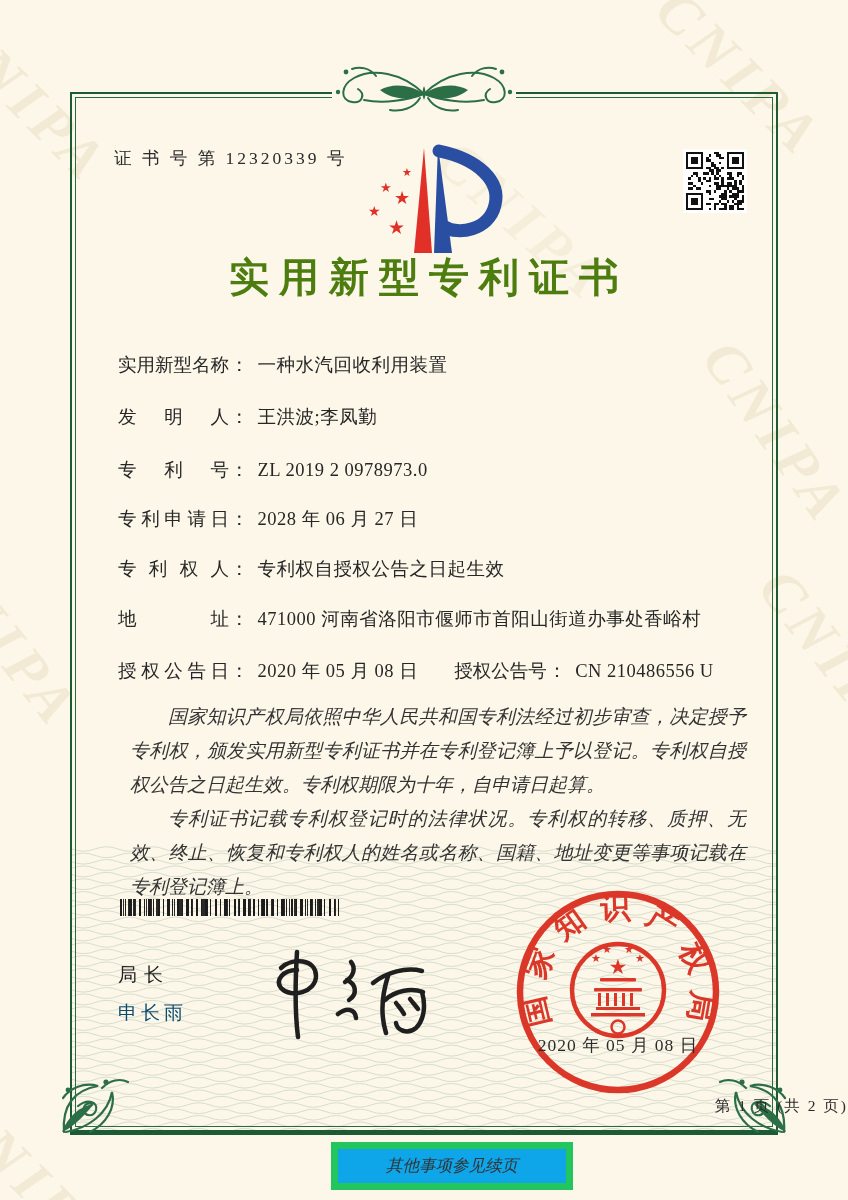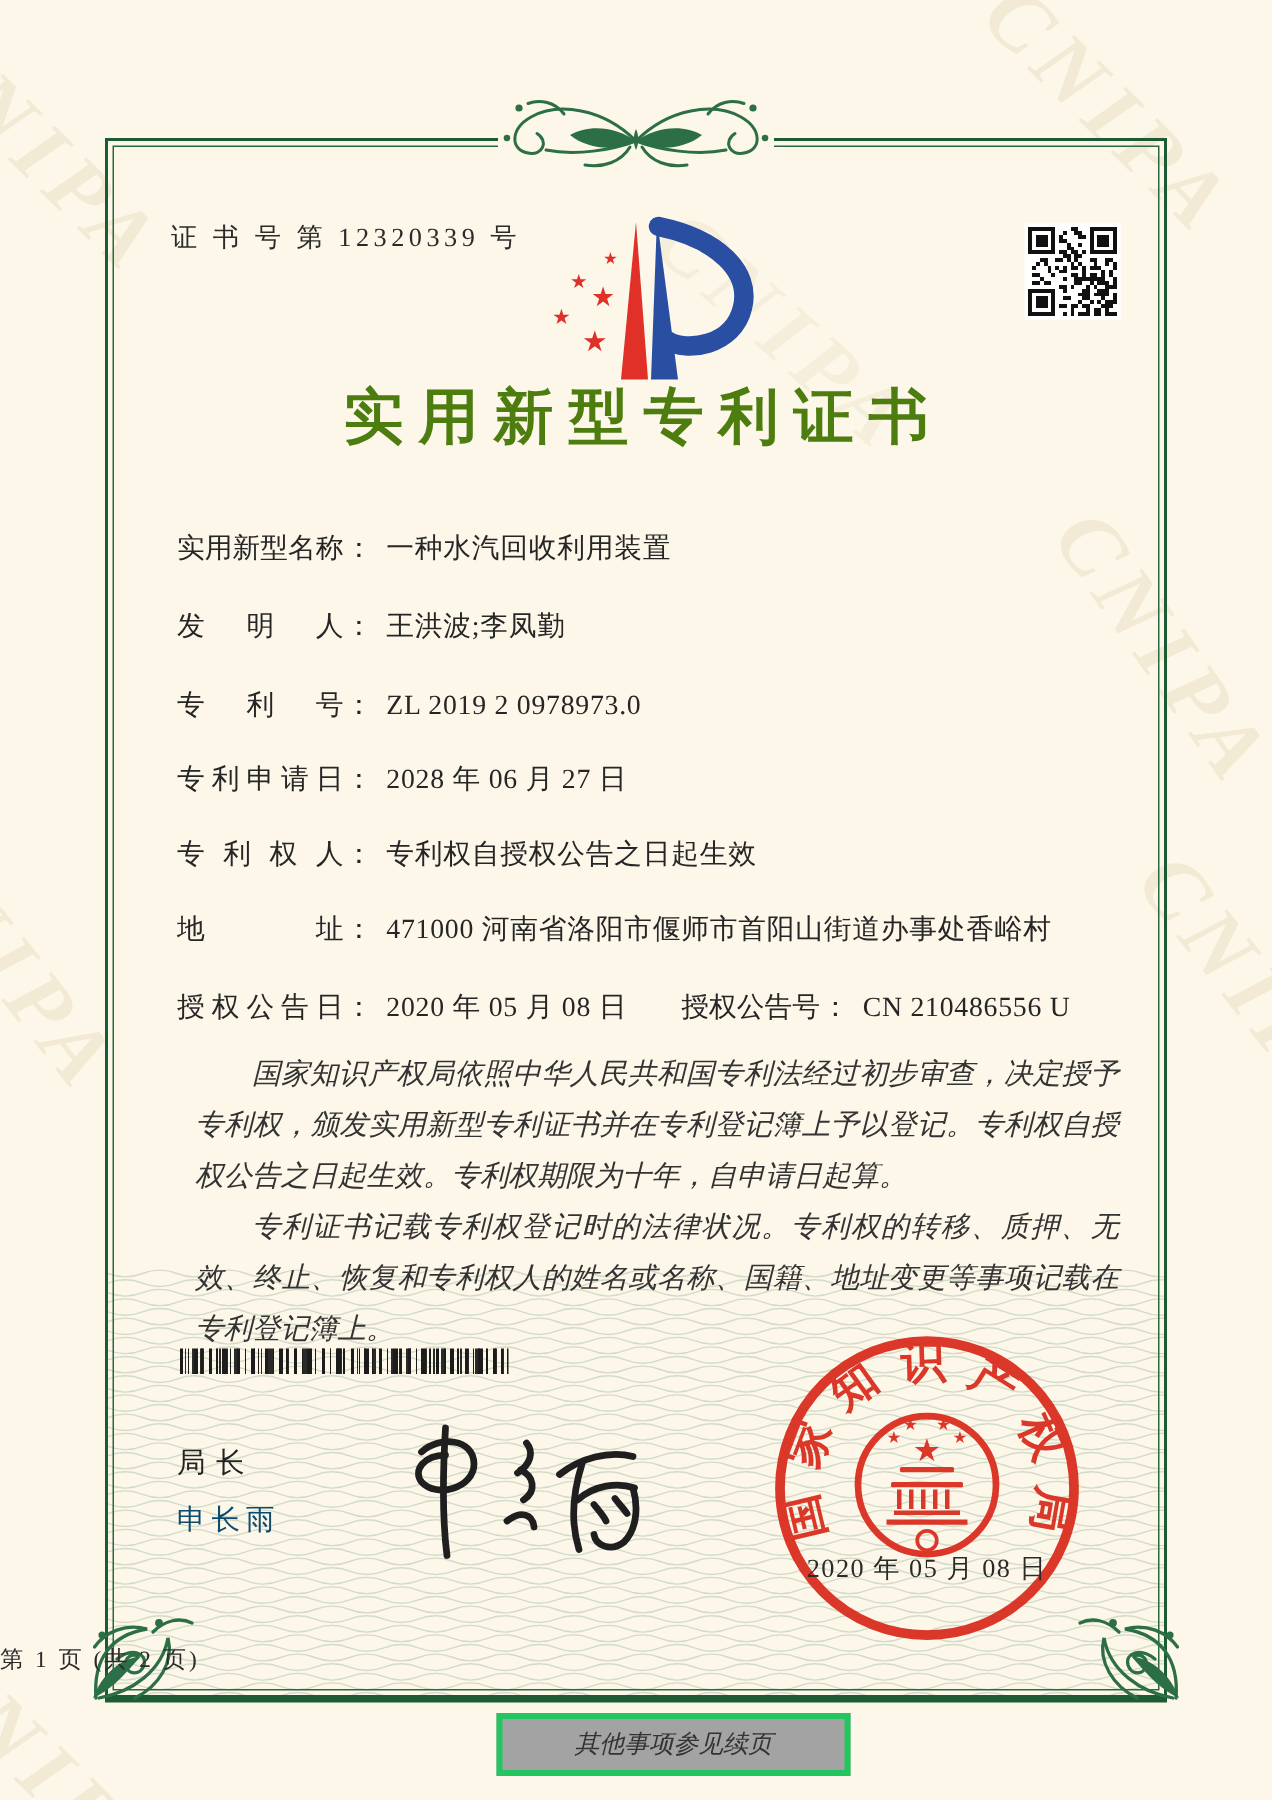--- a/index.html
+++ b/index.html
@@ -48,24 +48,24 @@
       repeating-linear-gradient(90deg,rgba(0,0,0,0) 0 3px,#2a2a2a 3px 4px,rgba(0,0,0,0) 4px 8px,#2a2a2a 8px 9px,rgba(0,0,0,0) 9px 13px,#2a2a2a 13px 16px,rgba(0,0,0,0) 16px 23px);}
   
   .sig-title{position:absolute;left:118px;top:962px;font-size:19px;letter-spacing:7px;
              font-family:"Liberation Sans","DejaVu Sans",sans-serif;color:#222;z-index:4;}
   .sig-name{position:absolute;left:118px;top:1000px;font-size:19px;letter-spacing:4px;
             font-family:Liberation Mono, monospace;color:#0c4a6e;z-index:4;}
   .sig-hand{position:absolute;left:235px;top:940px;z-index:5;}
   
   .seal{position:absolute;left:512px;top:886px;z-index:5;}
   
-  .page-info{position:absolute;left:0;right:0;top:1096px;text-align:left;font-size:15.5px;
+  .page-info{position:absolute;left:0;right:0;top:1096px;text-align:right;font-size:15.5px;
              letter-spacing:2px;color:#2b2b2b;z-index:4;}
   .cont-box{position:absolute;left:331px;top:1142px;width:228px;height:34px;line-height:34px;
-            background:#a3a3a3;border:4px solid #22c55e;text-align:center;font-size:16.5px;
+            background:#0ea5e9;border:7px solid #22c55e;text-align:center;font-size:16.5px;
             font-style:italic;color:#333;z-index:4;}
 </style>
 </head>
 <body>
 
 <div class="page">
 
   <div class="wm wm1">CNIPA</div>
   <div class="wm wm2">CNIPA</div>
   <div class="wm wm3">CNIPA</div>

